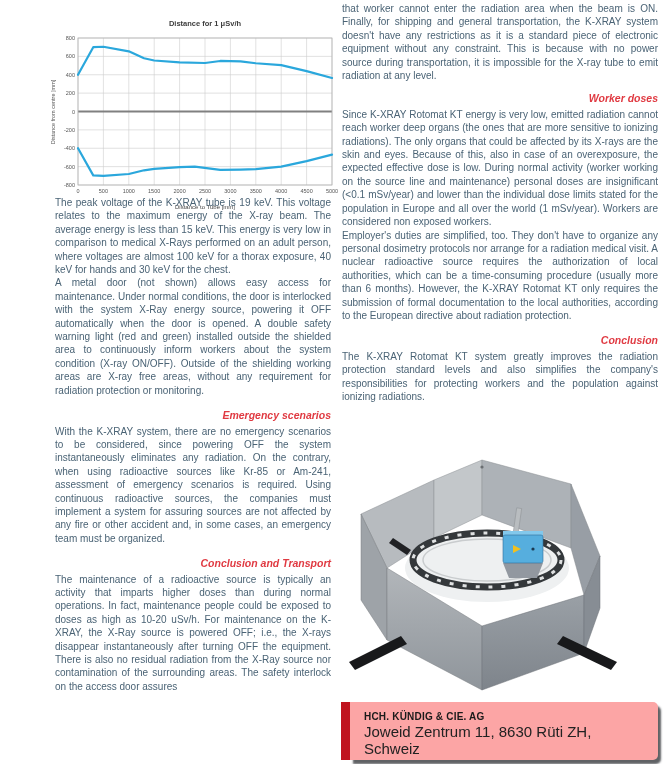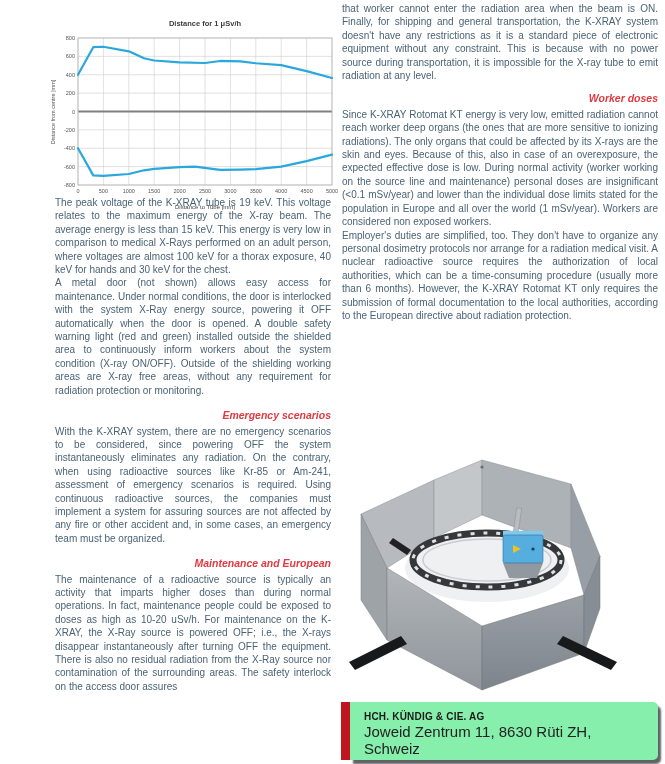--- a/index.html
+++ b/index.html
@@ -20,21 +20,21 @@
   }
   .col-right .first-head{margin-top:10px;}
   .col p{margin:0;}
   .sect{margin:0;}
   
   .product{position:absolute;left:337px;top:438px;width:322px;height:262px;}
   
   .footer{position:absolute;left:341px;top:702px;width:317px;height:58px;display:flex;}
   .footer-bar{width:9px;background:#c0141f;flex:0 0 9px;}
   .footer-box{
-    flex:1;background:#86efac;border-radius:0 5px 5px 0;
+    flex:1;background:#fca5a5;border-radius:0 5px 5px 0;
     box-shadow:3px 4px 2px rgba(68,70,74,.85);
     padding:9px 12px 6px 14px;box-sizing:border-box;color:#1a1a1a;
   }
   .footer-company{font-weight:bold;font-size:10px;letter-spacing:.2px;}
   .footer-line{font-size:15px;margin-top:1px;color:#222;}
 </style>
 </head>
 <body>
 
 <div class="chart-wrap">
@@ -91,31 +91,35 @@
 <div class="col col-left">
   <div class="sect">
     <p>The peak voltage of the K-XRAY tube is 19 keV. This voltage relates to the maximum energy of the X-ray beam. The average energy is less than 15 keV. This energy is very low in comparison to medical X-Rays performed on an adult person, where voltages are almost 100 keV for a thorax exposure, 40 keV for hands and 30 keV for the chest.</p>
     <p>A metal door (not shown) allows easy access for maintenance. Under normal conditions, the door is interlocked with the system X-Ray energy source, powering it OFF automatically when the door is opened. A double safety warning light (red and green) installed outside the shielded area to continuously inform workers about the system condition (X-ray ON/OFF). Outside of the shielding working areas are X-ray free areas, without any requirement for radiation protection or monitoring.</p>
   </div>
   <div class="sect">
     <h3 class="red-head">Emergency scenarios</h3>
     <p>With the K-XRAY system, there are no emergency scenarios to be considered, since powering OFF the system instantaneously eliminates any radiation. On the contrary, when using radioactive sources like Kr-85 or Am-241, assessment of emergency scenarios is required. Using continuous radioactive sources, the companies must implement a system for assuring sources are not affected by any fire or other accident and, in some cases, an emergency team must be organized.</p>
   </div>
   <div class="sect">
-    <h3 class="red-head">Maintenance and European</h3>
+    <h3 class="red-head">Conclusion and Transport</h3>
     <p>The maintenance of a radioactive source is typically an activity that imparts higher doses than during normal operations. In fact, maintenance people could be exposed to doses as high as 10-20 uSv/h. For maintenance on the K-XRAY, the X-Ray source is powered OFF; i.e., the X-rays disappear instantaneously after turning OFF the equipment. There is also no residual radiation from the X-Ray source nor contamination of the surrounding areas. The safety interlock on the access door assures</p>
   </div>
 </div>
 
 <div class="col col-right">
   <p>that worker cannot enter the radiation area when the beam is ON. Finally, for shipping and general transportation, the K-XRAY system doesn't have any restrictions as it is a standard piece of electronic equipment without any constraint. This is because with no power source during transportation, it is impossible for the X-ray tube to emit radiation at any level.</p>
   <div class="sect">
     <h3 class="red-head first-head">Worker doses</h3>
     <p>Since K-XRAY Rotomat KT energy is very low, emitted radiation cannot reach worker deep organs (the ones that are more sensitive to ionizing radiations). The only organs that could be affected by its X-rays are the skin and eyes. Because of this, also in case of an overexposure, the expected effective dose is low. During normal activity (worker working on the source line and maintenance) personal doses are insignificant (&lt;0.1 mSv/year) and lower than the individual dose limits stated for the population in Europe and all over the world (1 mSv/year). Workers are considered non exposed workers.</p>
     <p>Employer's duties are simplified, too. They don't have to organize any personal dosimetry protocols nor arrange for a radiation medical visit. A nuclear radioactive source requires the authorization of local authorities, which can be a time-consuming procedure (usually more than 6 months). However, the K-XRAY Rotomat KT only requires the submission of formal documentation to the local authorities, according to the European directive about radiation protection.</p>
+  </div>
+  <div class="sect">
+    <h3 class="red-head">Conclusion</h3>
+    <p>The K-XRAY Rotomat KT system greatly improves the radiation protection standard levels and also simplifies the company's responsibilities for protecting workers and the population against ionizing radiations.</p>
   </div>
 </div>
 
 <div class="product">
   <svg width="322" height="262" viewBox="0 0 322 262">
     <defs>
       <linearGradient id="g1" x1="0" y1="0" x2="0" y2="1">
         <stop offset="0" stop-color="#b2b6ba"></stop>
           <stop offset="1" stop-color="#8f959b"></stop>
       </linearGradient>

